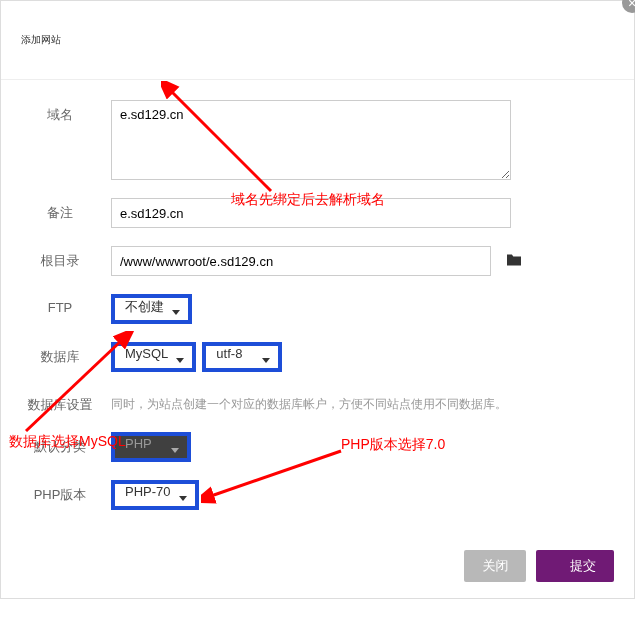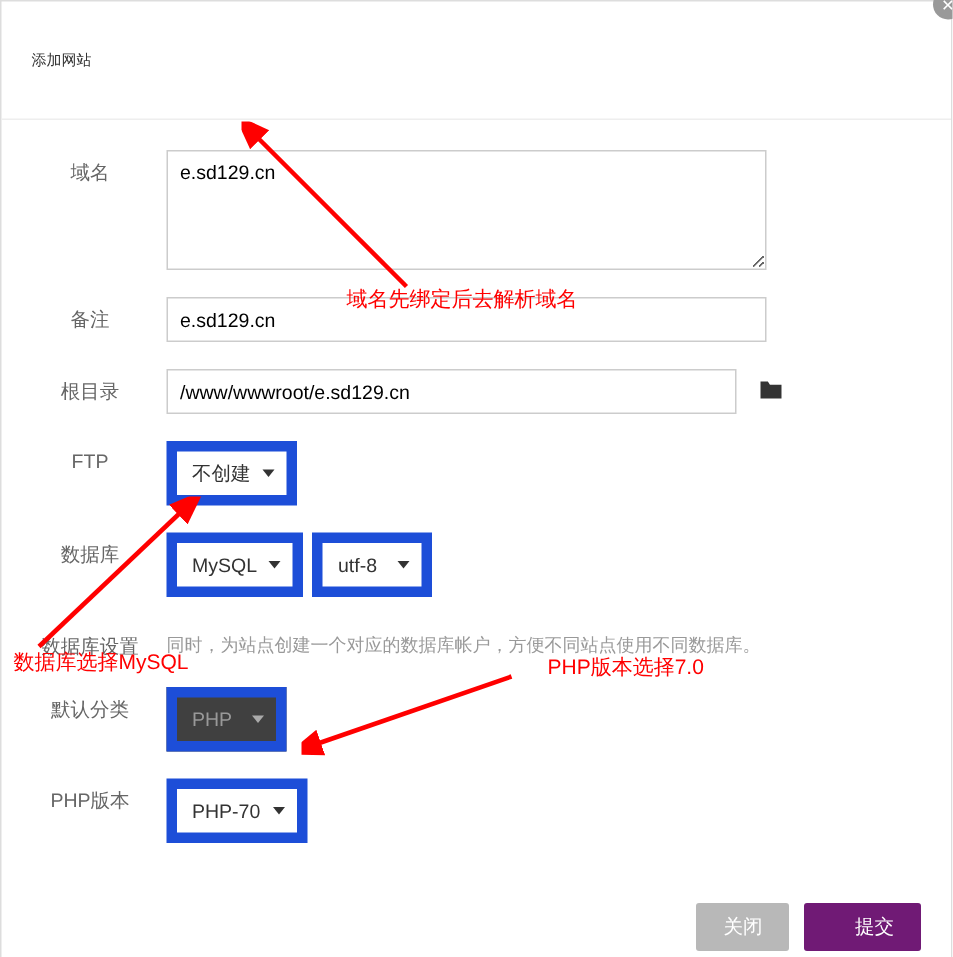--- a/index.html
+++ b/index.html
@@ -87,23 +87,23 @@
     height: 28px;
     border: 1px solid #5c9df5;
     padding: 0 6px;
     font-size: 13px;
     width: 160px;
     background: #fff;
   }
   .select-wrap {
     position: relative;
     display: inline-flex;
-    align-items: center;
-    height: 43px;
-    border: 7px solid #1d4ed8;
+    align-items: flex-start;
+    height: 30px;
+    border: 4px solid #1d4ed8;
     background: #fff;
     padding: 0 24px 0 10px;
     min-width: 80px;
     cursor: pointer;
   }
   .select-wrap.disabled {
     background: #404040;
     color: #999;
     cursor: default;
   }
@@ -277,15 +277,15 @@
   <div class="anno anno-text" style="left:8px; top:432px;">数据库选择MySQL</div>
 
   <svg class="anno arrow-svg" style="left:200px; top:445px;" width="150" height="60">
     <defs>
         <marker id="ah3" markerWidth="10" markerHeight="10" refX="1" refY="3" orient="auto">
           <path d="M0,0 L0,6 L8,3 z" fill="#ff0000"></path>
         </marker>
       </defs>
     <line x1="140" y1="5" x2="10" y2="50" stroke="#ff0000" stroke-width="3" marker-end="url(#ah3)"></line>
   </svg>
-  <div class="anno anno-text" style="left:340px; top:435px;margin-left:24px;">PHP版本选择7.0</div>
+  <div class="anno anno-text" style="left:340px; top:435px;">PHP版本选择7.0</div>
 
 </div>
 
 </body></html>

